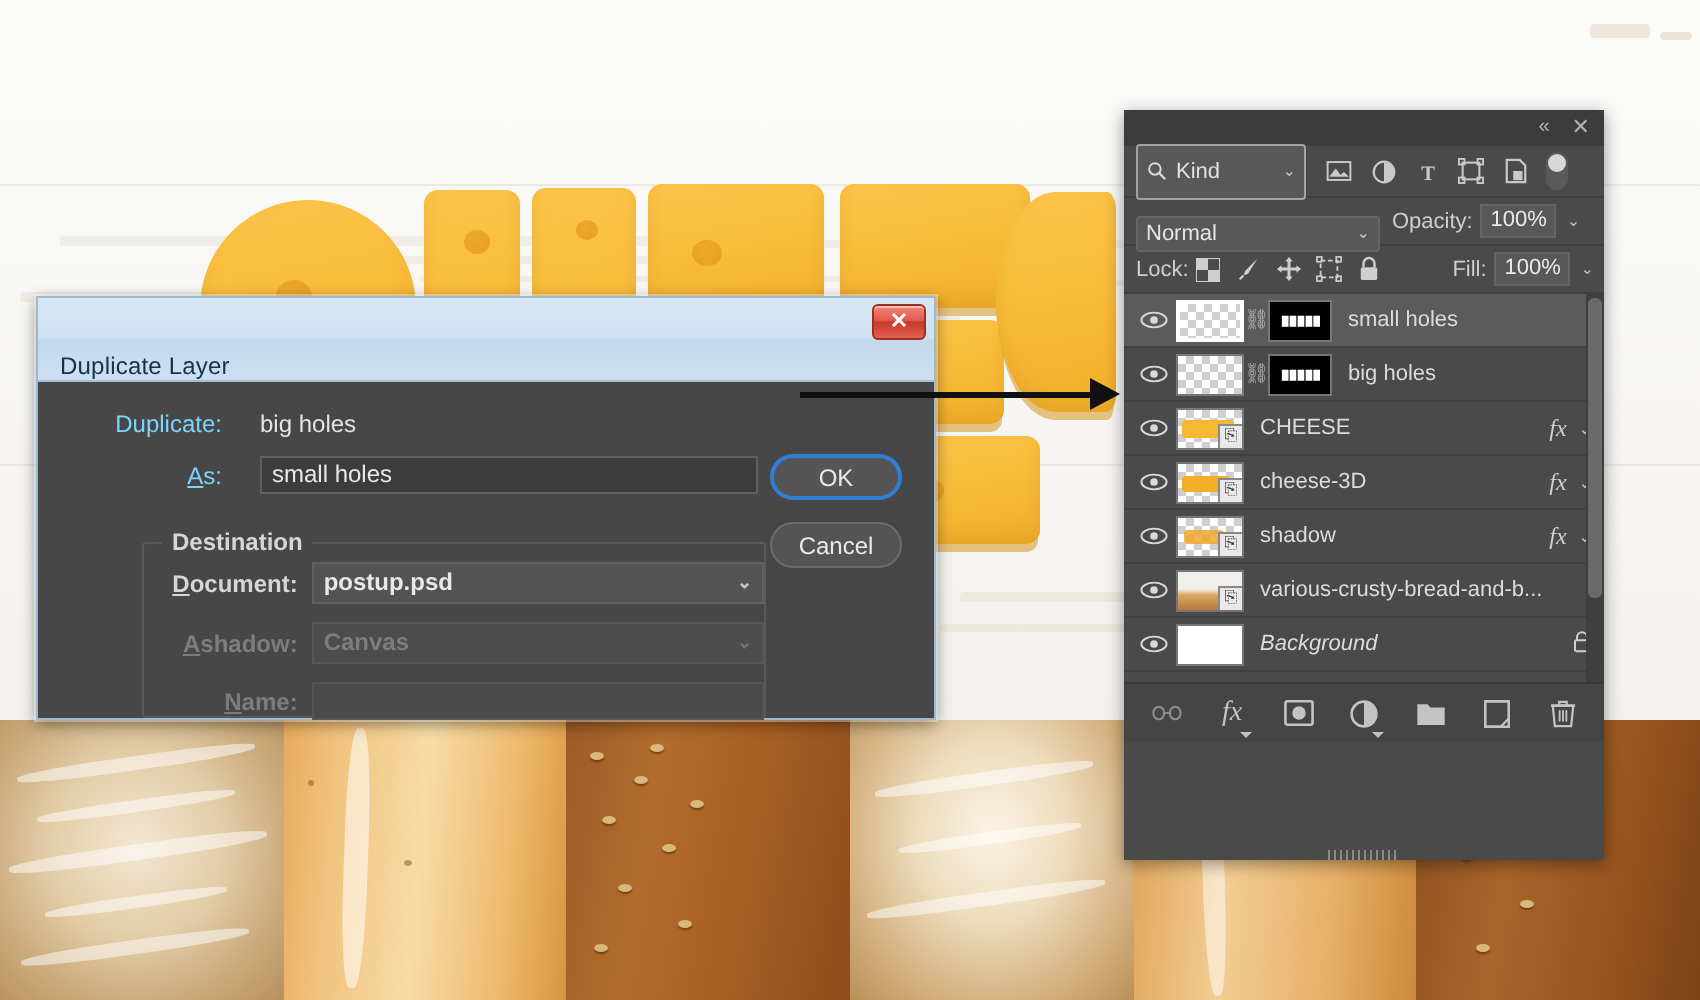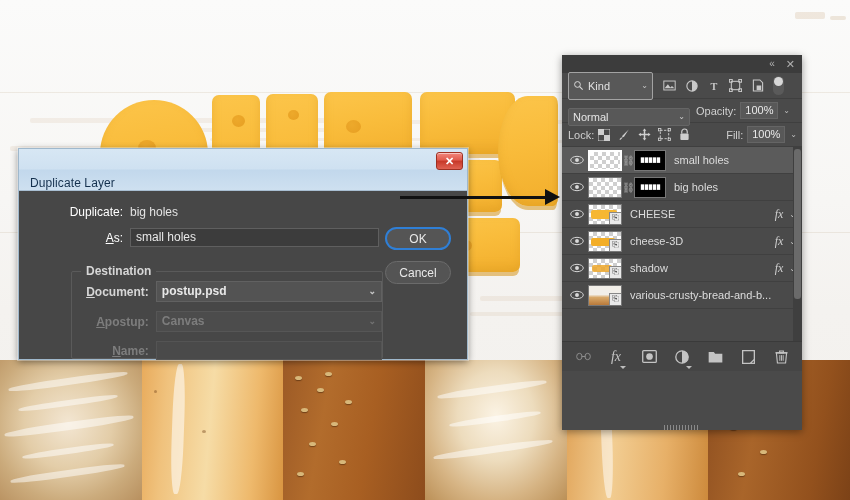--- a/index.html
+++ b/index.html
@@ -101,22 +101,22 @@
     display: flex; align-items: center; justify-content: center;
     color: #fff; font-size: 11px; font-weight: bold;
     line-height: 1;
     cursor: pointer;
     box-shadow: inset 0 1px 0 rgba(255,255,255,.5);
   }
   .dlg-body { position: relative; height: 185px; padding: 14px 0 0 0; }
 
   .dlg-row { display: flex; align-items: center; margin-bottom: 9px; }
   .dlg-label {
-    width: 111px; text-align: right; padding-right: 7px;
-    font-size: 12px; color: #ffffff;
+    width: 111px; text-align: right; padding-right: 19px;
+    font-size: 12px; color: #7dd3fc;
   }
   .dlg-value { font-size: 12px; color: #e3e3e3; }
   .txtfield {
     width: 249px; height: 19px;
     background: #3c3c3c; border: 1px solid #5f5f5f;
     color: #e8e8e8; font-size: 12px;
     padding: 0 5px; line-height: 17px;
   }
   .txtfield.dim { background: #4a4a4a; border-color: #545454; color: #7a7a7a; }
   .selectfield {
@@ -447,21 +447,21 @@
 
         <div class="grp-row">
           <span class="grp-label"><span class="ul">D</span><span>ocument:</span></span>
           <div class="selectfield">
             <span>postup.psd</span>
             <span class="chev">⌄</span>
           </div>
         </div>
 
         <div class="grp-row">
-          <span class="grp-label dim"><span class="ul">A</span><span>postup:</span></span>
+          <span class="grp-label dim"><span class="ul">A</span><span>shadow:</span></span>
           <div class="selectfield dim">
             <span>Canvas</span>
             <span class="chev">⌄</span>
           </div>
         </div>
 
         <div class="grp-row">
           <span class="grp-label dim"><span class="ul">N</span><span>ame:</span></span>
           <div class="txtfield dim"></div>
         </div>
@@ -681,20 +681,38 @@
               <circle cx="8" cy="5" r="2.2" fill="#d9d9d9"></circle>
             </svg>
         </div>
         <div class="thumb">
           <div style="position:absolute;inset:0;background:linear-gradient(to bottom,#f2efe9 0%,#f2efe9 45%,#d8a96a 60%,#b8793a 100%);"></div>
           <div class="so-badge">⎘</div>
         </div>
         <span class="layer-name">various-crusty-bread-and-b...</span>
       </div>
 
+      <div class="layer-row">
+        <div class="eye">
+          <svg width="14" height="10" viewBox="0 0 16 10">
+              <ellipse cx="8" cy="5" rx="7.2" ry="4.2" fill="none" stroke="#d9d9d9" stroke-width="1.1"></ellipse>
+              <circle cx="8" cy="5" r="2.2" fill="#d9d9d9"></circle>
+            </svg>
+        </div>
+        <div class="thumb" style="background:#fff;"></div>
+        <span class="layer-name italic">Background</span>
+        <div class="row-right">
+          <span class="lock-mark">
+            <svg width="10" height="12" viewBox="0 0 12 14">
+                <path d="M3 6 V4.2 a3 3 0 0 1 6 0 V6" fill="none" stroke="#cfcfcf" stroke-width="1.2"></path>
+                <rect x="1.8" y="6" width="8.4" height="6.6" rx="1" fill="none" stroke="#cfcfcf" stroke-width="1.2"></rect>
+              </svg>
+          </span>
+        </div>
+      </div>
 
       <div class="scroll-track">
         <div class="scroll-thumb"></div>
       </div>
     </div>
 
     <div class="panel-footer">
       <div class="foot-ic dim">
         <svg width="15" height="9" viewBox="0 0 18 10">
             <path d="M6.5 5 H11.5" stroke="#8e8e8e" stroke-width="1.2"></path>

